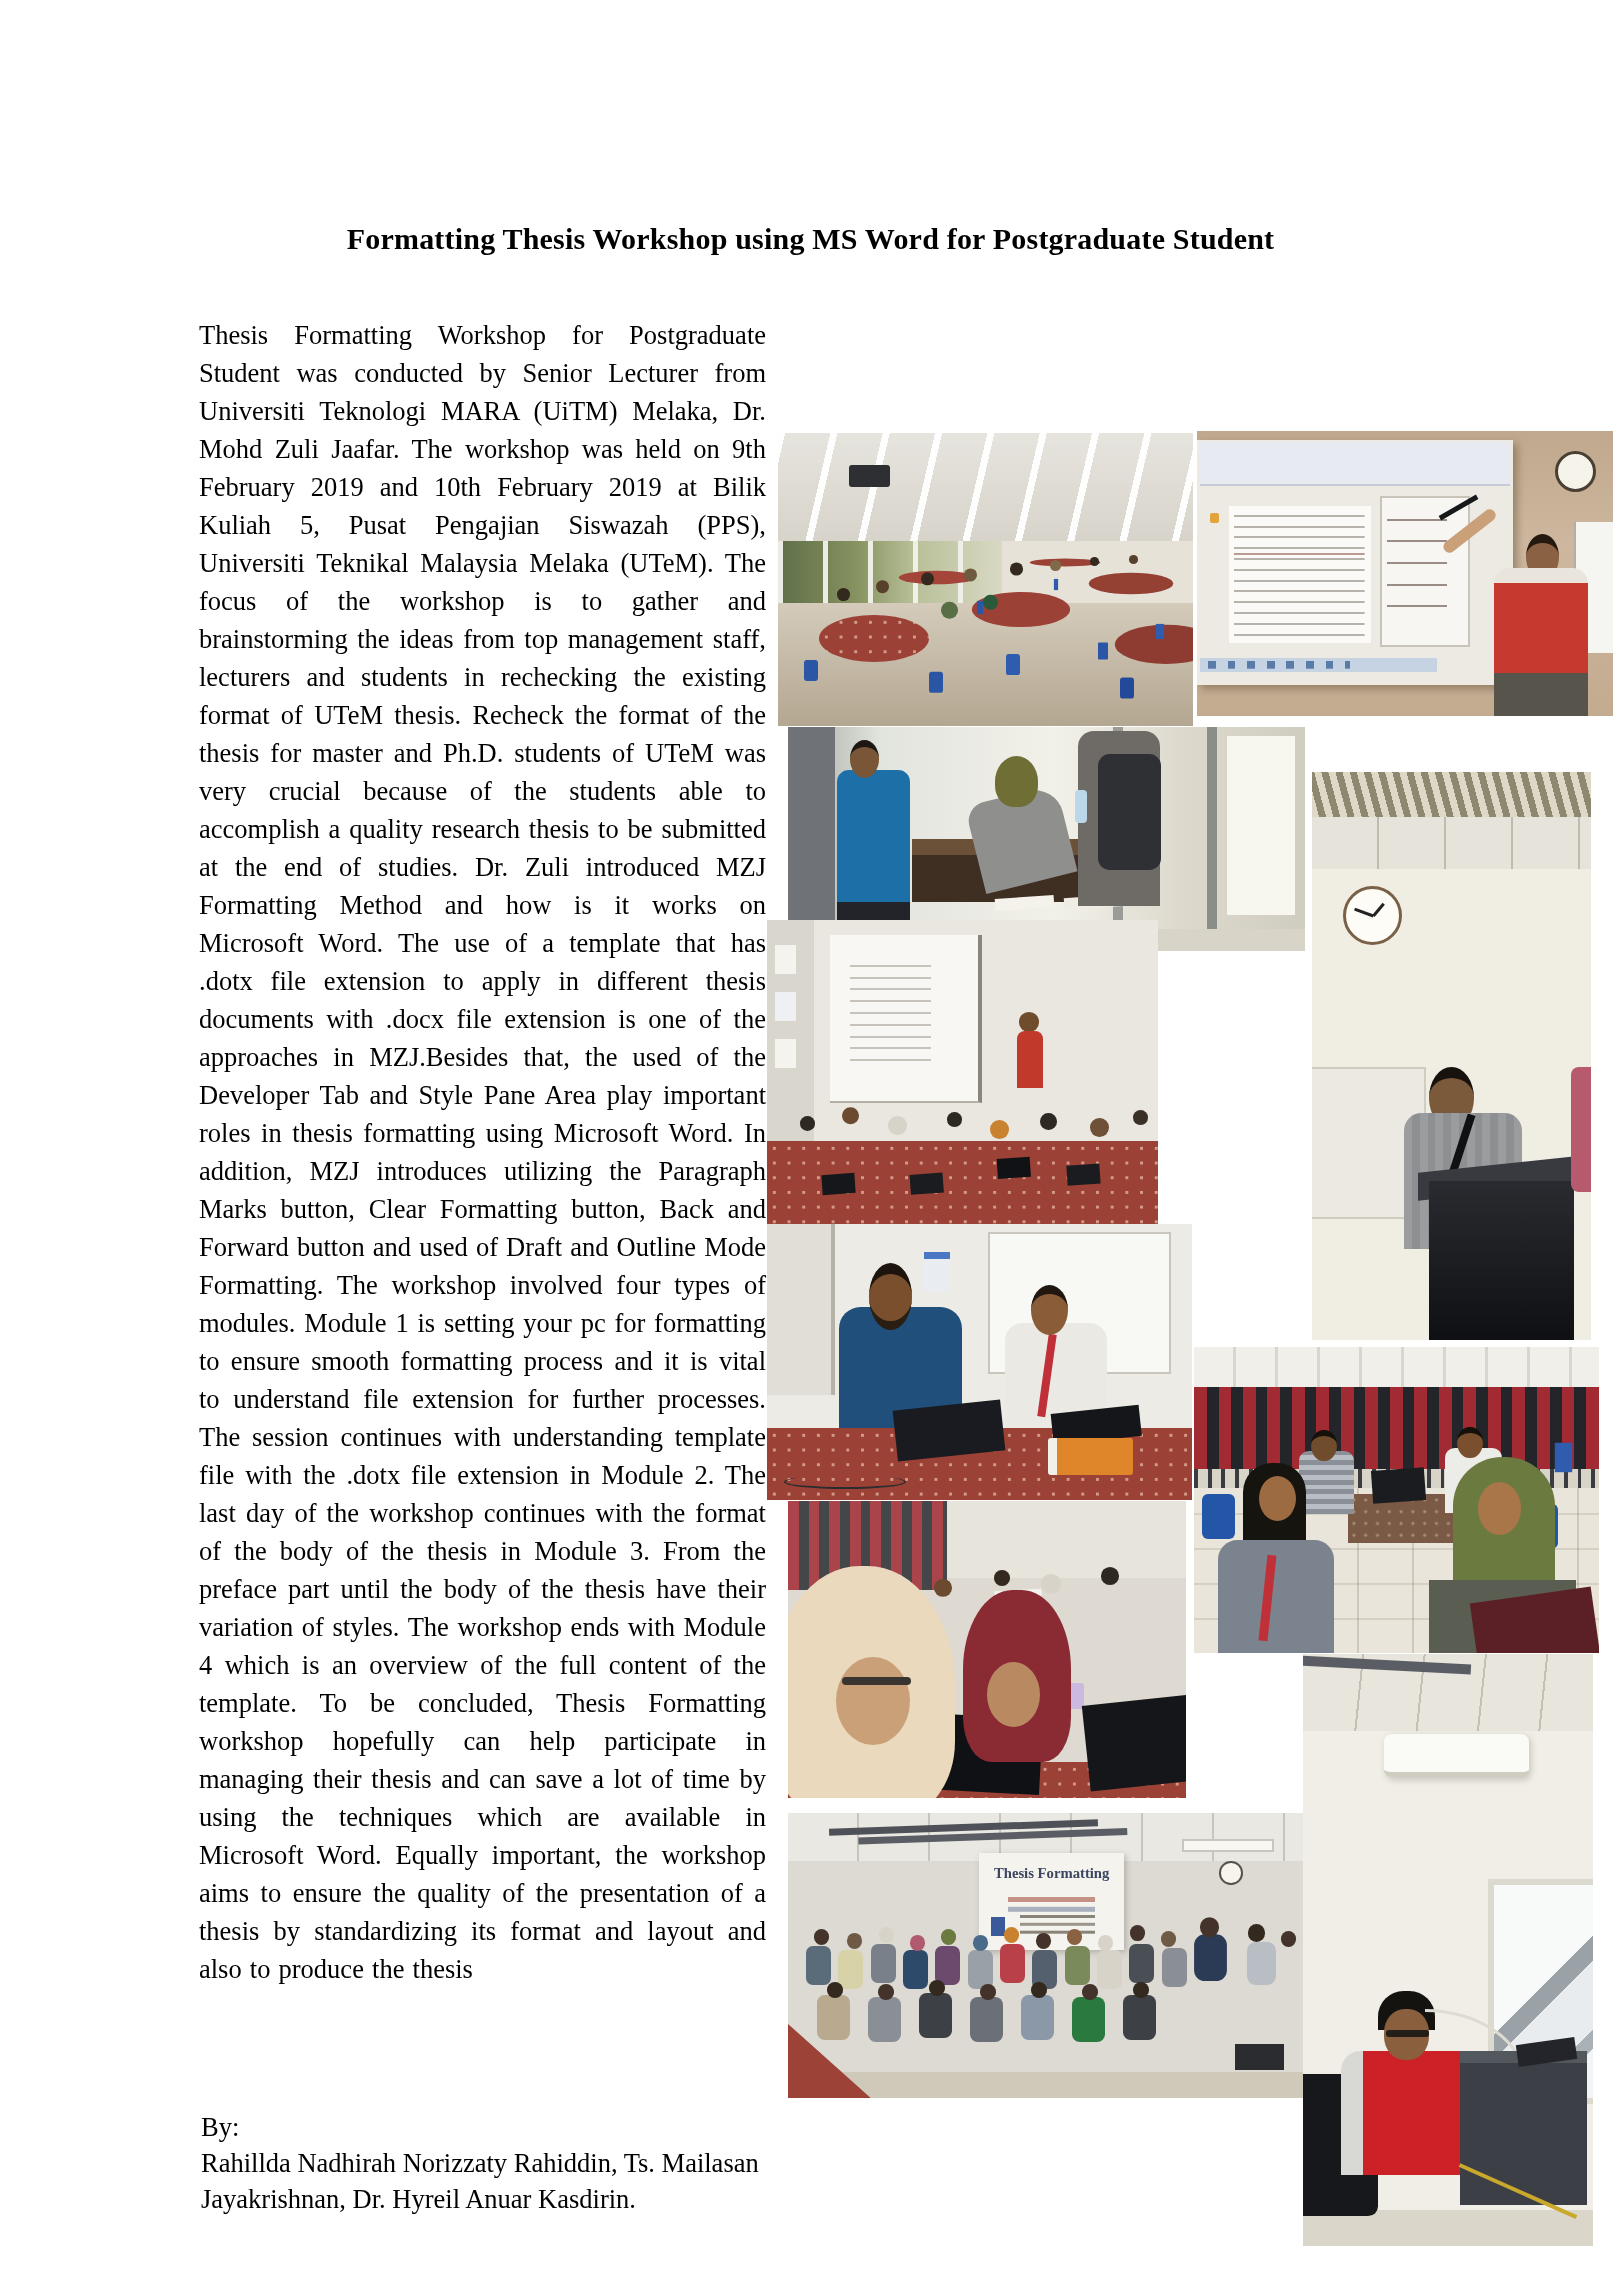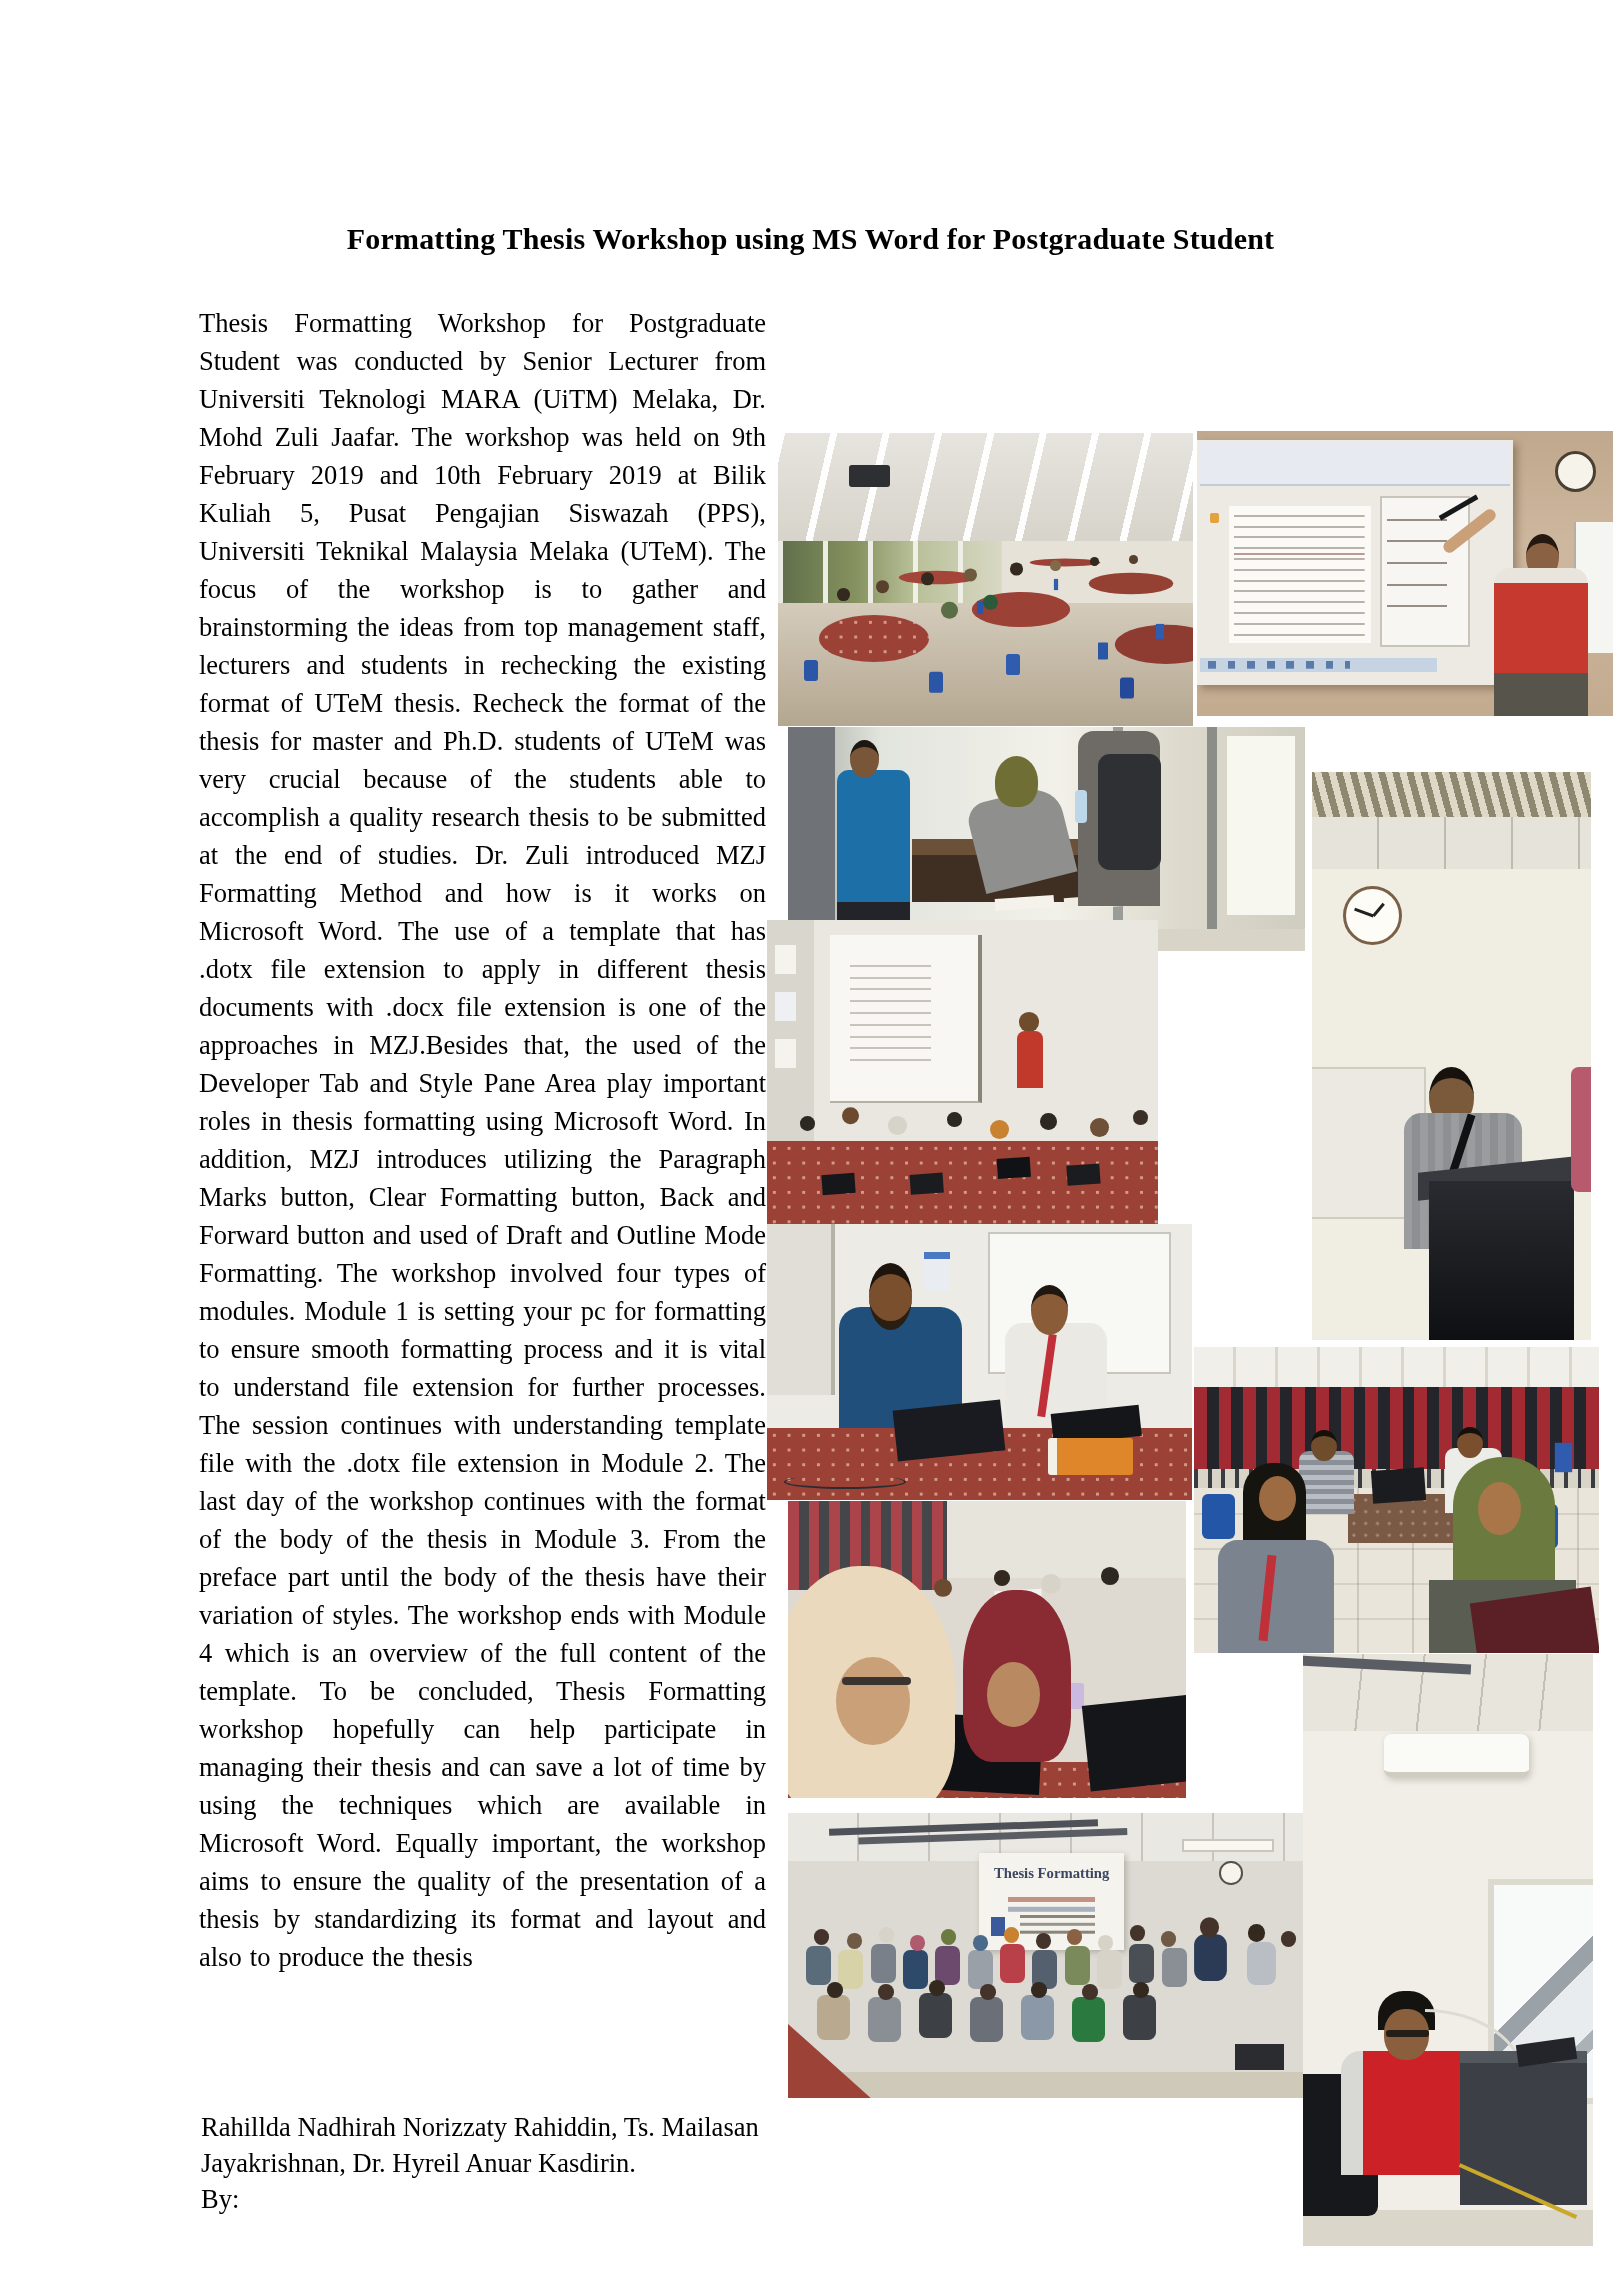--- a/index.html
+++ b/index.html
@@ -2,21 +2,21 @@
 <html><head>
 <meta charset="utf-8">
 <style>
   html,body{margin:0;padding:0;background:#888;}
   .page{position:relative;width:1621px;height:2293px;background:#ffffff;
         font-family:"Liberation Serif", serif;color:#000;overflow:hidden;margin:0 auto;}
   .title{position:absolute;top:202px;left:0;width:100%;text-align:center;
          font-weight:bold;font-size:30px;letter-spacing:0.2px;}
   .col{position:absolute;text-align:justify;font-size:26.5px;line-height:38px;
        word-spacing:1.5px;}
-  .col-left{left:199px;top:304px;width:567px;}
+  .col-left{left:199px;top:316px;width:567px;}
   .col-right{left:854px;top:312px;width:569px;}
   .byline{position:absolute;left:201px;top:2109px;width:676px;font-size:26.5px;line-height:36px;}
 
   figure.photo{position:absolute;margin:0;overflow:hidden;background:#ddd;}
   .ph *{position:absolute;}
 
   
   .cloth{background-color:#9c4136;
          background-image:radial-gradient(rgba(255,228,205,0.55) 1.6px, transparent 1.7px);
          background-size:14.7px 14.7px;}
@@ -431,18 +431,18 @@
     <div class="j-hair"></div>
     <div class="j-face"></div>
     <div class="j-glasses"></div>
     <div class="j-mic"></div>
     <div class="j-podium"></div>
     <div class="j-laptopj"></div>
     <div class="j-cable"></div>
   </figure>
 
   <div class="byline">
+    <div>By:</div>
     <div>Rahillda Nadhirah Norizzaty Rahiddin, Ts. Mailasan Jayakrishnan, Dr. Hyreil Anuar Kasdirin.</div>
-    <div>By:</div>
   </div>
 
 </div>
 
 
 </body></html>

